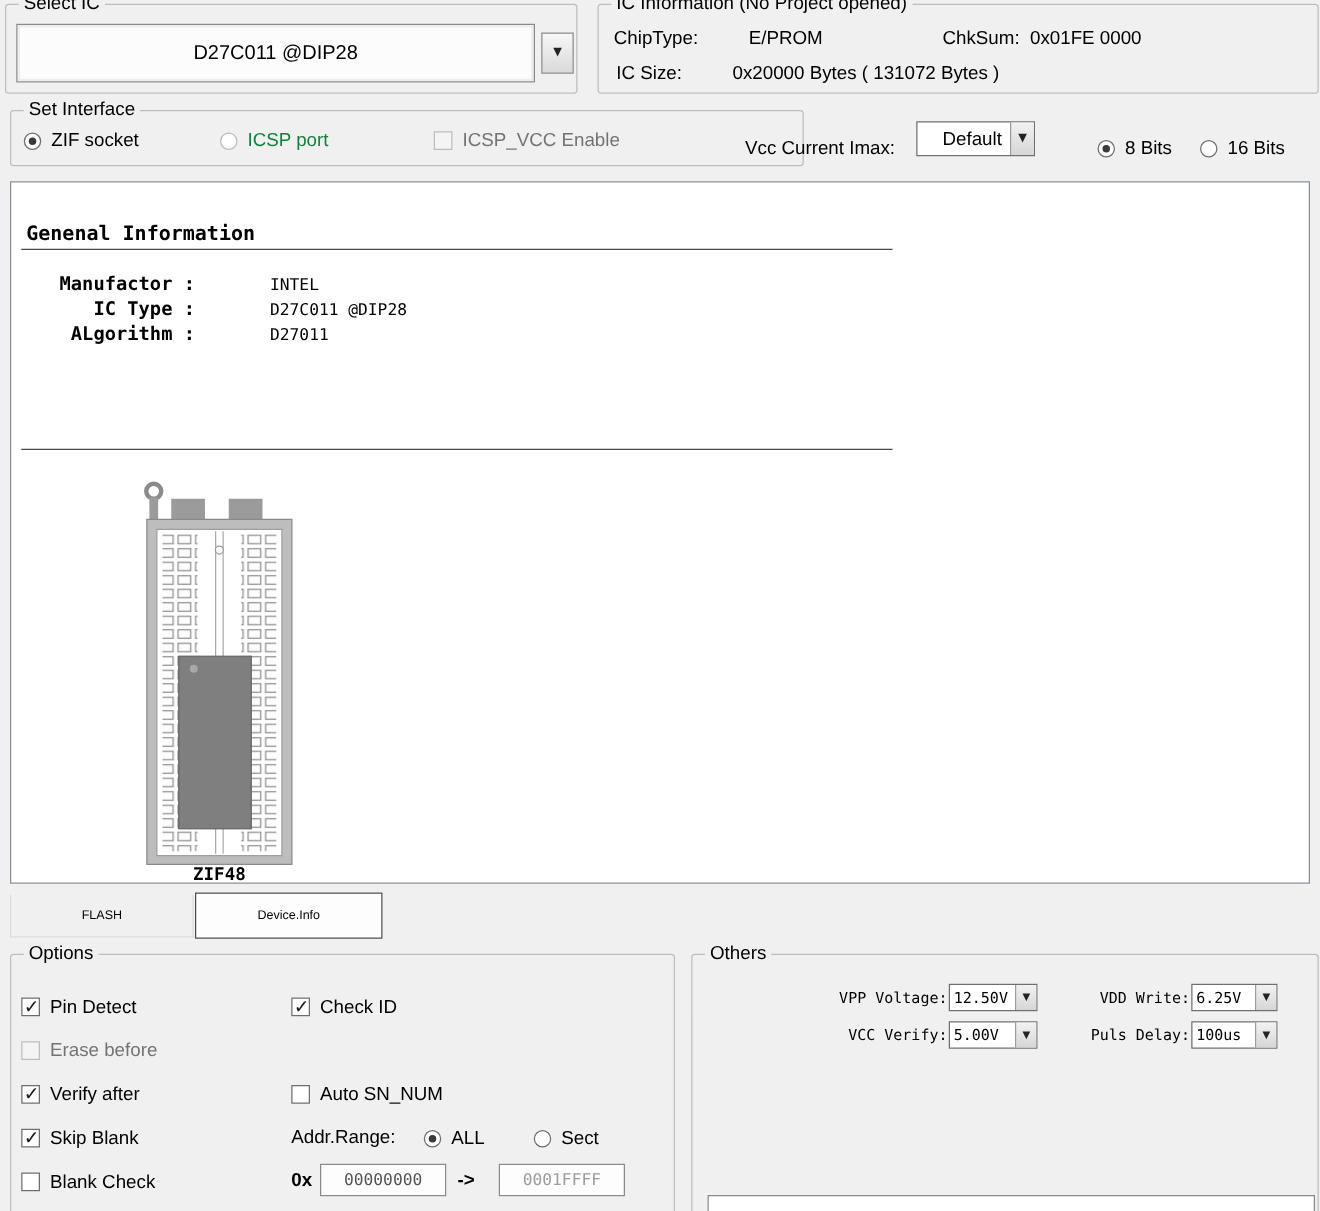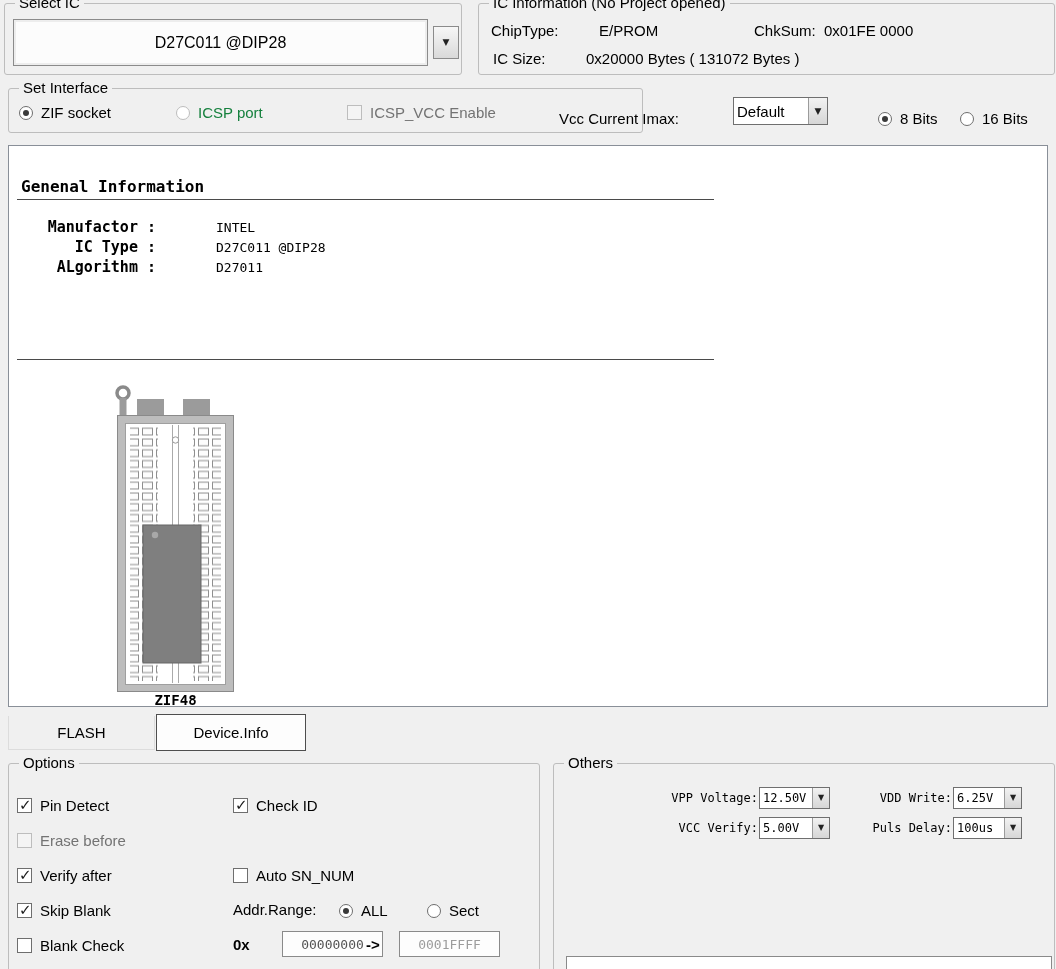--- a/index.html
+++ b/index.html
@@ -25,36 +25,36 @@
 .rd.sel .dot::after{content:"";position:absolute;left:3px;top:3px;width:6px;height:6px;border-radius:50%;background:#3a3a3a}
 .rd.dis{color:#15803d}
 .rd.dis .dot{border-color:#bdbdbd}
 .cb .box{width:15px;height:15px;border:1px solid #6e6e6e;background:#fff;position:relative;flex:none}
 .cb.chk .box::after{content:"✓";position:absolute;left:1px;top:-3px;font-family:"DejaVu Sans",sans-serif;font-size:15px;font-weight:bold;color:#1a1a1a}
 .cb.dis{color:#737373}
 .cb.dis .box{border-color:#bdbdbd;background:#f4f4f4}
 
 
 .ddl{position:absolute;border:1px solid #6f6f6f;background:#fff;display:flex;align-items:stretch;cursor:default}
-.ddl .txt{flex:1;display:flex;align-items:center;padding-left:3px;overflow:hidden;white-space:nowrap}
+.ddl .txt{flex:1;display:flex;align-items:center;padding-left:20px;overflow:hidden;white-space:nowrap}
 .ddl .btn{width:19px;border-left:1px solid #9b9b9b;background:linear-gradient(#f2f2f2,#d6d6d6);display:flex;align-items:center;justify-content:center;flex:none}
 .ddl-sm .txt{font-size:12px;padding-left:3px;font-family:"DejaVu Sans Mono","Liberation Mono",monospace}
 .ddl-sm .btn{width:17px}
 
 
 .panel{position:absolute;left:8px;top:145px;width:1040px;height:562px;background:#fff;border:1px solid #898f98}
 .hdr{position:absolute;font-weight:bold;font-size:16px;white-space:nowrap}
 .rule{position:absolute;height:1px;background:#4a4a4a}
 .inf-row{position:absolute;white-space:nowrap}
 .inf-lab{display:inline-block;width:135px;text-align:right;font-weight:bold;font-size:15px}
 .inf-val{font-size:13px;padding-left:60px}
 .inf-row.near .inf-val{padding-left:3px}
 
 
-.tab{position:absolute;display:flex;align-items:center;justify-content:center;font-size:15px;cursor:default}
+.tab{position:absolute;display:flex;align-items:center;justify-content:center;font-size:10px;cursor:default}
 .tab.plain{background:#f0f0f0;border:1px solid #dcdcdc;border-top:none}
 .tab.active{background:#fdfdfd;border:1px solid #4e4e4e}
 
 
 .fld{position:absolute;background:#fdfdfd;border:1px solid #8a8a8a;text-align:center;font-family:"DejaVu Sans Mono","Liberation Mono",monospace;font-size:13px;outline:none}
 .fld.c1{color:#545454}
 .fld.c2{color:#9c9c9c}
 
 .lab-sm{position:absolute;font-family:"DejaVu Sans Mono","Liberation Mono",monospace;font-size:12px;white-space:nowrap;text-align:right;display:inline-block}
 .white-sub{position:absolute;background:#fff;border:1px solid #8a8a8a}
@@ -91,21 +91,21 @@
   <label class="rd dis" style="left:167px;top:15px">
     <span class="dot"></span>
     <span>ICSP port</span>
   </label>
   <label class="cb dis" style="left:338px;top:15px">
     <span class="box"></span>
     <span>ICSP_VCC Enable</span>
   </label>
 </div>
 
-<span class="abs" style="left:559px;top:110px">Vcc Current Imax:</span>
+<span class="abs" style="left:596px;top:110px">Vcc Current Imax:</span>
 <div class="ddl" style="left:733px;top:97px;width:95px;height:28px">
   <span class="txt">Default</span>
   <span class="btn">
       <span class="arrow">▼</span>
     </span>
 </div>
 <label class="rd sel" style="left:878px;top:110px">
   <span class="dot"></span>
   <span>8 Bits</span>
 </label>
@@ -198,21 +198,21 @@
   <label class="rd" style="left:418px;top:138px">
     <span class="dot"></span>
     <span>Sect</span>
   </label>
 
   <label class="cb" style="left:8px;top:173px">
     <span class="box"></span>
     <span>Blank Check</span>
   </label>
   <span class="abs bold" style="left:224px;top:172px">0x</span>
-  <input class="fld c1" style="left: 247px; top: 167px; width: 101px; height: 26px; margin-left: 26px;" readonly="" value="00000000">
+  <input class="fld c1" style="left: 247px; top: 167px; width: 101px; height: 26px;" readonly="" value="00000000">
   <span class="abs bold" style="left:357px;top:172px">-&gt;</span>
   <input class="fld c2" style="left: 390px; top: 167px; width: 101px; height: 26px;" readonly="" value="0001FFFF">
 </div>
 
 <div class="gb" style="left:553px;top:763px;width:502px;height:215px">
   <span class="gb-label">Others</span>
 
   <span class="lab-sm" style="left:40px;top:27px;width:164px">VPP Voltage:</span>
   <div class="ddl ddl-sm" style="left:205px;top:23px;width:71px;height:22px">
     <span class="txt">12.50V</span>

